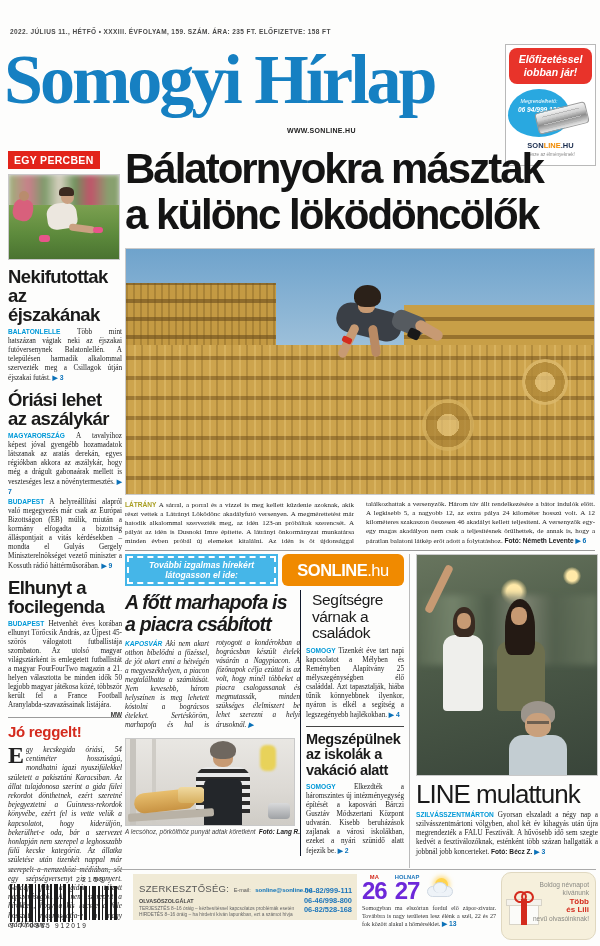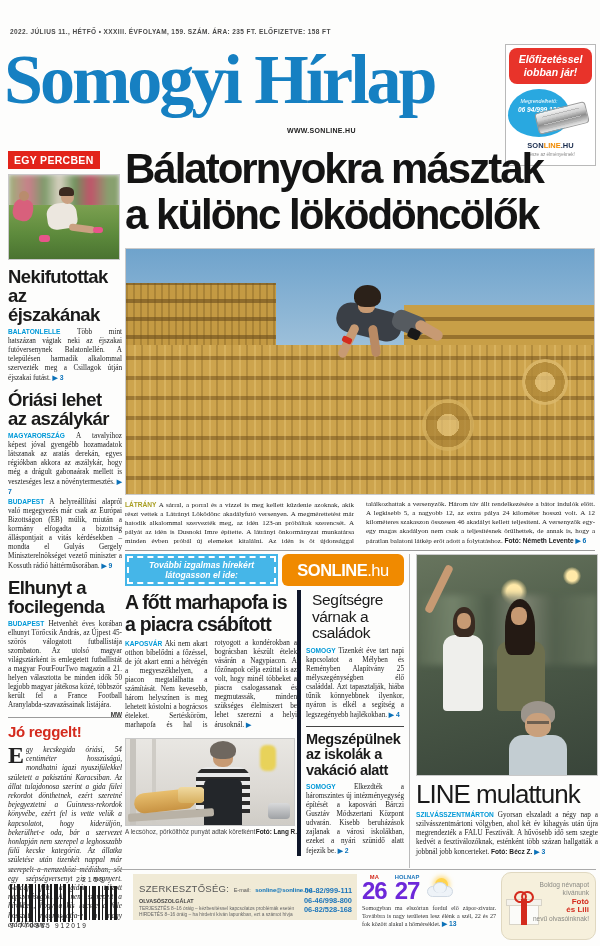--- a/index.html
+++ b/index.html
@@ -71,21 +71,21 @@
   
   .midband { left:125px; top:554px; width:470px; height:314px; display:flex; }
   .band-leftmid { width:280px; }
   .promo-row { display:flex; height:32px; margin-bottom:4px; }
   .promo-blue { flex:1; background:#45b6e8; color:#fff; font-weight:800; font-style:italic; font-size:8.6px;
       line-height:10px; text-align:center; padding-top:6px; outline:2px dashed #fff; outline-offset:-4px; }
   .promo-orange { width:122px; margin-left:4px; background:#f08a00; border-radius:6px; color:#fff;
       display:flex; align-items:center; justify-content:center; font-size:16.5px; letter-spacing:-.5px; }
   .promo-orange b { font-weight:900; }
   .cols { display:flex; }
-  .market-col { width:176px; border-right:4px solid #0f172a; }
+  .market-col { width:176px; border-right:1px solid #0f172a;font-style:italic; }
   .market-col h2 { font-size:19.5px; line-height:21.5px; letter-spacing:-.8px; font-weight:700; margin:2px 0 4px; }
   .market-body { columns:2; column-gap:7px; height:96px; }
   .market-photo { width:170px; height:88px; margin-top:3px; }
   .market-caption { display:flex; justify-content:space-between; font-size:6.4px; color:#444; margin-top:2px; }
   .market-caption b { color:#222; }
   .mid-col { width:103px; padding-left:5px; }
   .mid-col h3 { font-size:15.5px; line-height:16.5px; font-weight:400; letter-spacing:-.4px; margin:2px 6px 4px; }
   .mid-col h4 { font-size:14.5px; line-height:15.5px; font-weight:700; letter-spacing:-.4px; margin:5px 0 4px; }
   .mid-divider { border-top:1px solid #444; margin-top:6px; }
   .band-right { width:190px; border-left:1px solid #bbb; margin-left:5px; padding-left:6px; }
@@ -449,19 +449,19 @@
   <div class="abs nameday">
     <div class="gift">
       <div class="box"></div>
         <div class="lid"></div>
         <div class="ribbon-v"></div>
         <div class="bow"></div>
     </div>
     <div class="txt">
       <div>Boldog névnapot</div>
       <div>kívánunk</div>
-      <div class="nm">Fotó</div>
+      <div class="nm">Több</div>
       <div class="nm">és Lili</div>
       <div>nevű olvasóinknak!</div>
     </div>
   </div>
 
 </div>
 
 </body></html>

